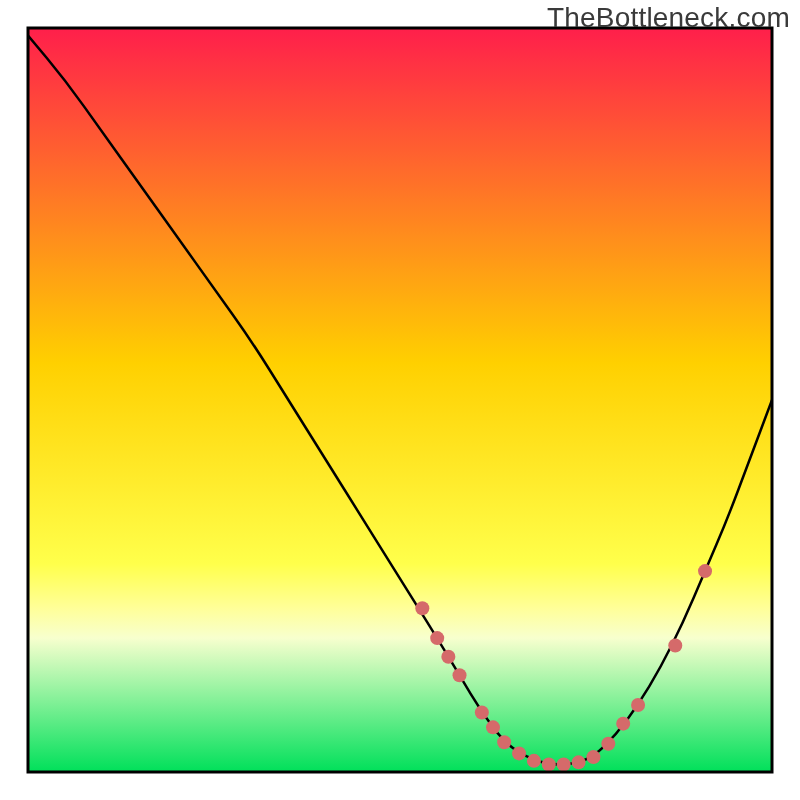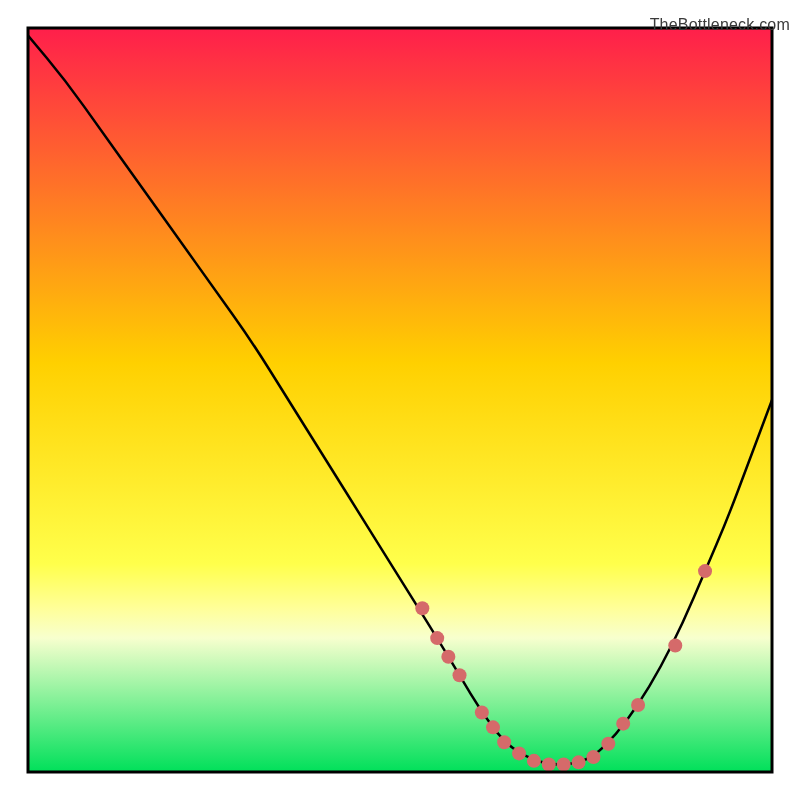--- a/index.html
+++ b/index.html
@@ -10,23 +10,23 @@
     background: #ffffff;
     font-family: Arial, Helvetica, sans-serif;
   }
   .chart-container {
     position: relative;
     width: 800px;
     height: 800px;
   }
   .watermark {
     position: absolute;
-    top: 16px;
+    top: 2px;
     right: 10px;
-    font-size: 16px;
+    font-size: 28px;
     font-weight: 500;
     color: #3a3a3a;
     letter-spacing: 0.2px;
     z-index: 10;
   }
   svg.plot {
     position: absolute;
     top: 0;
     left: 0;
   }

